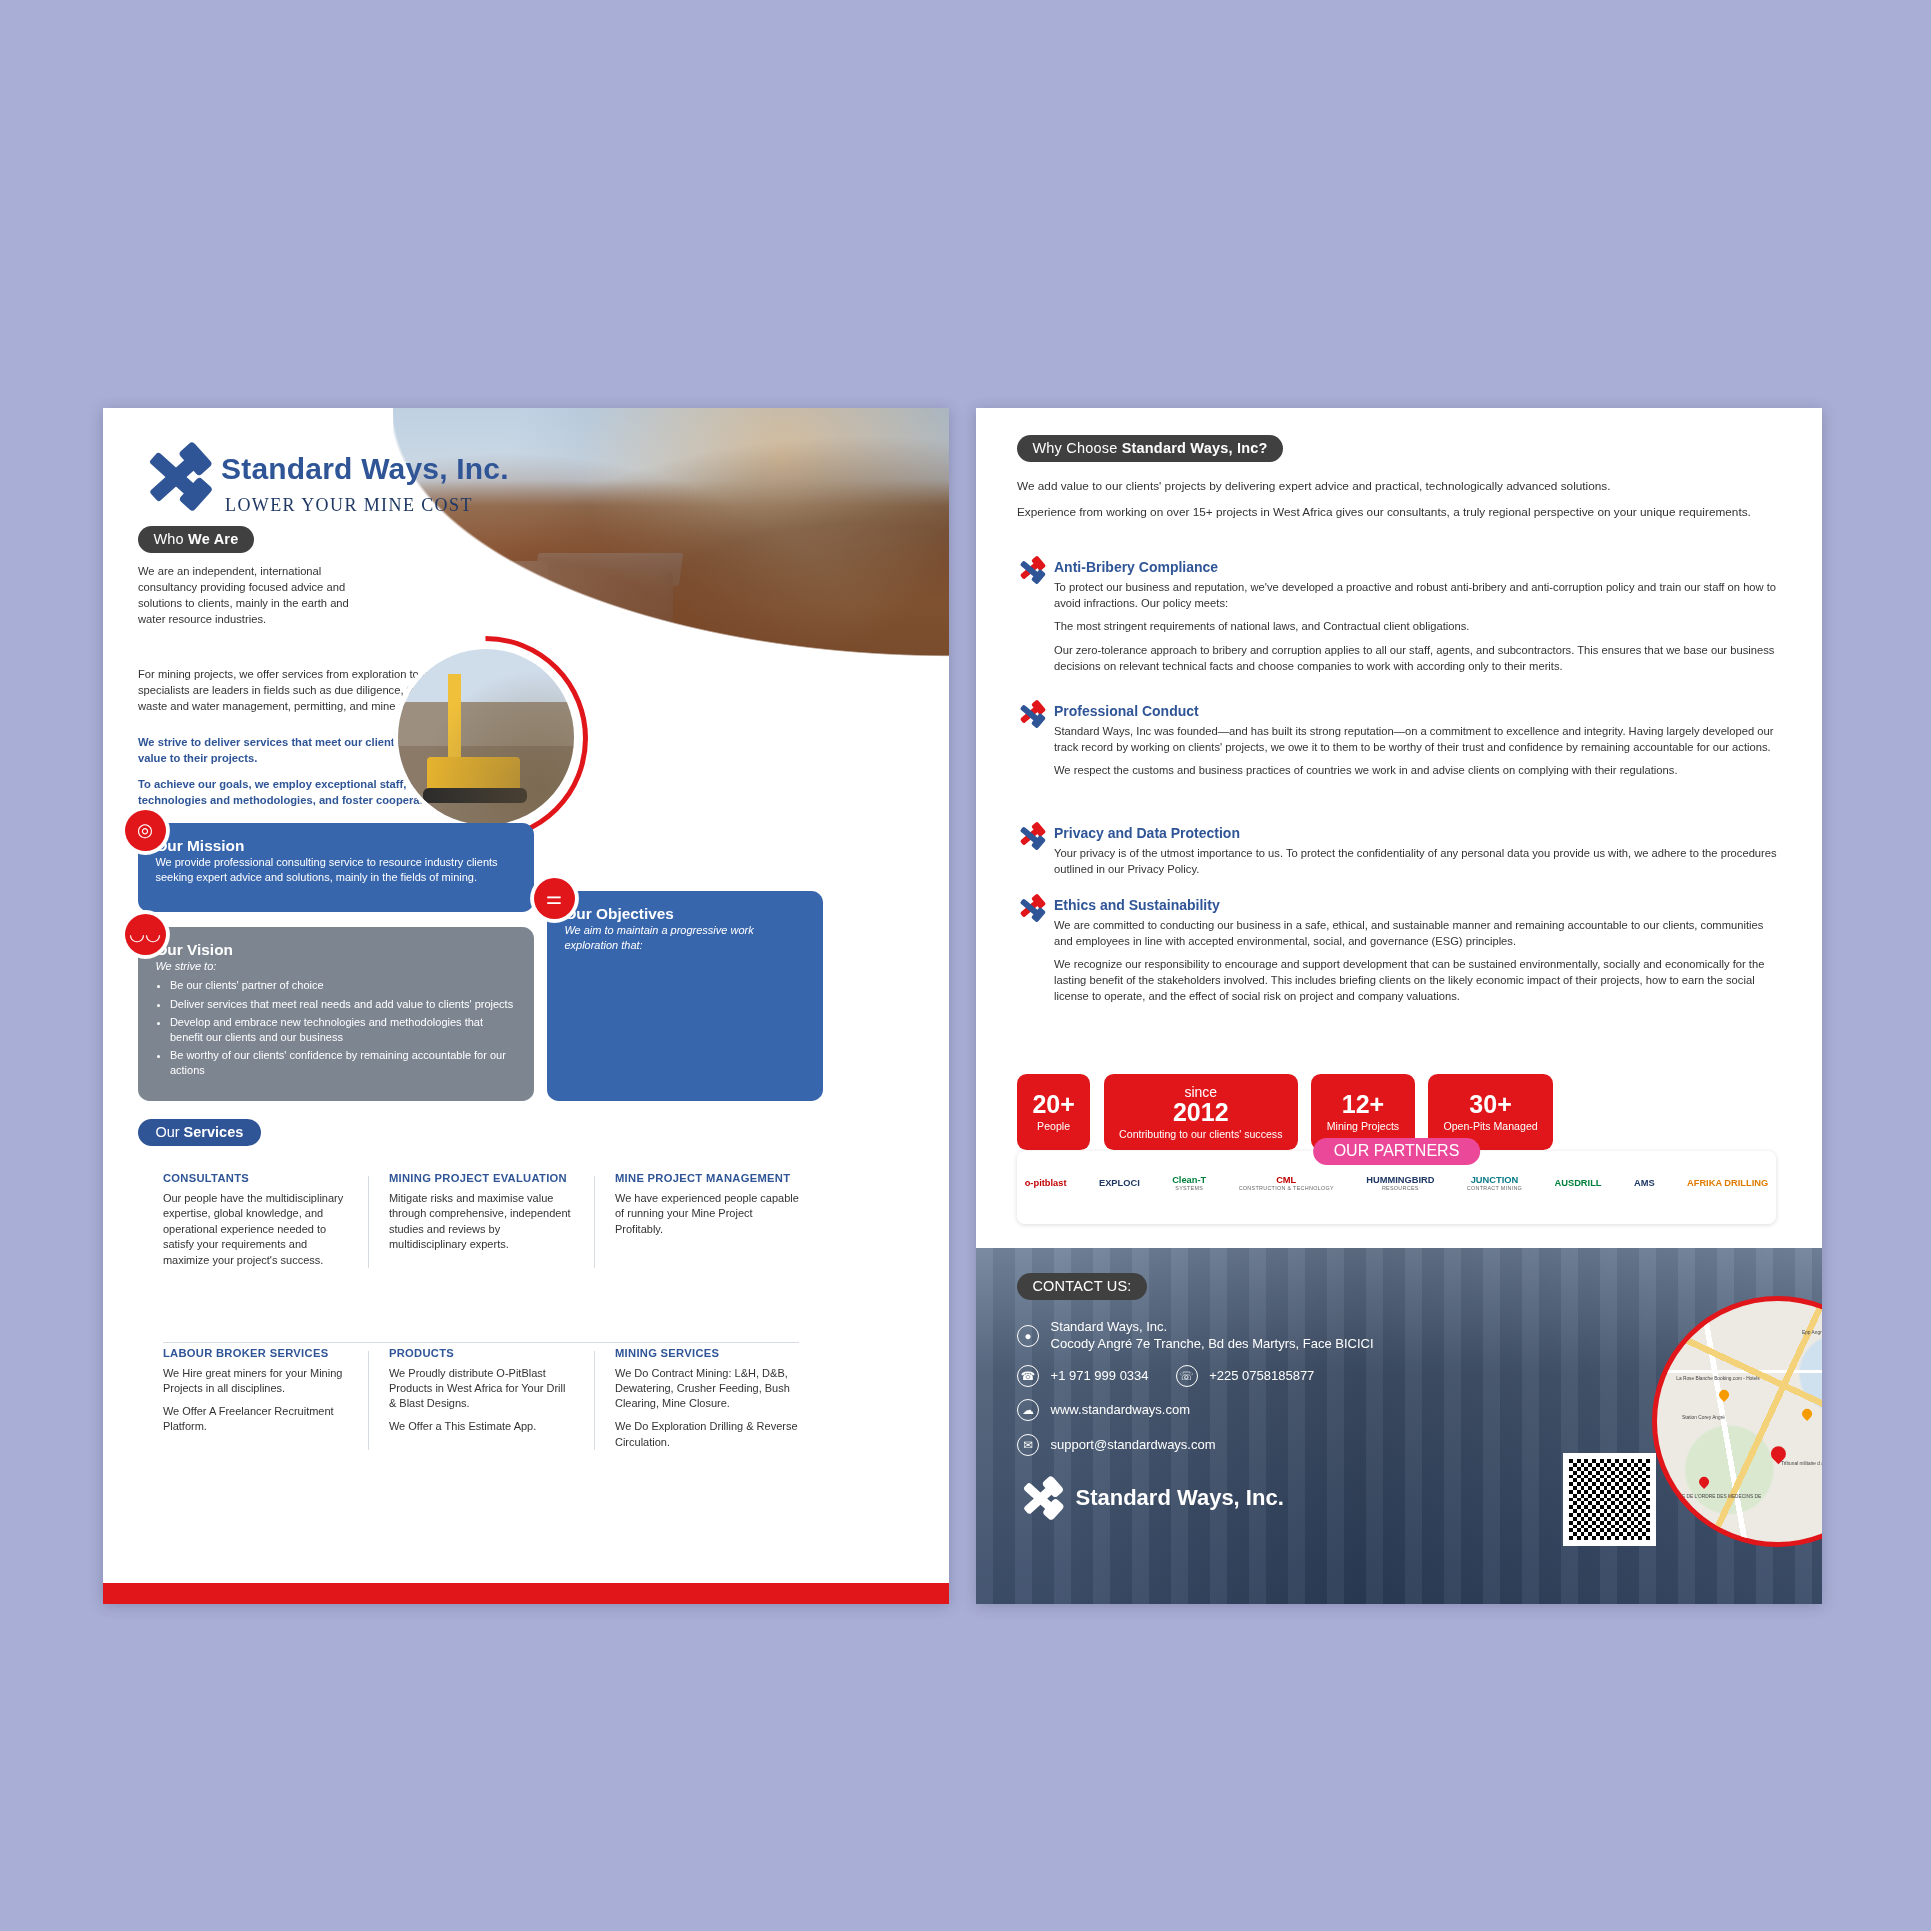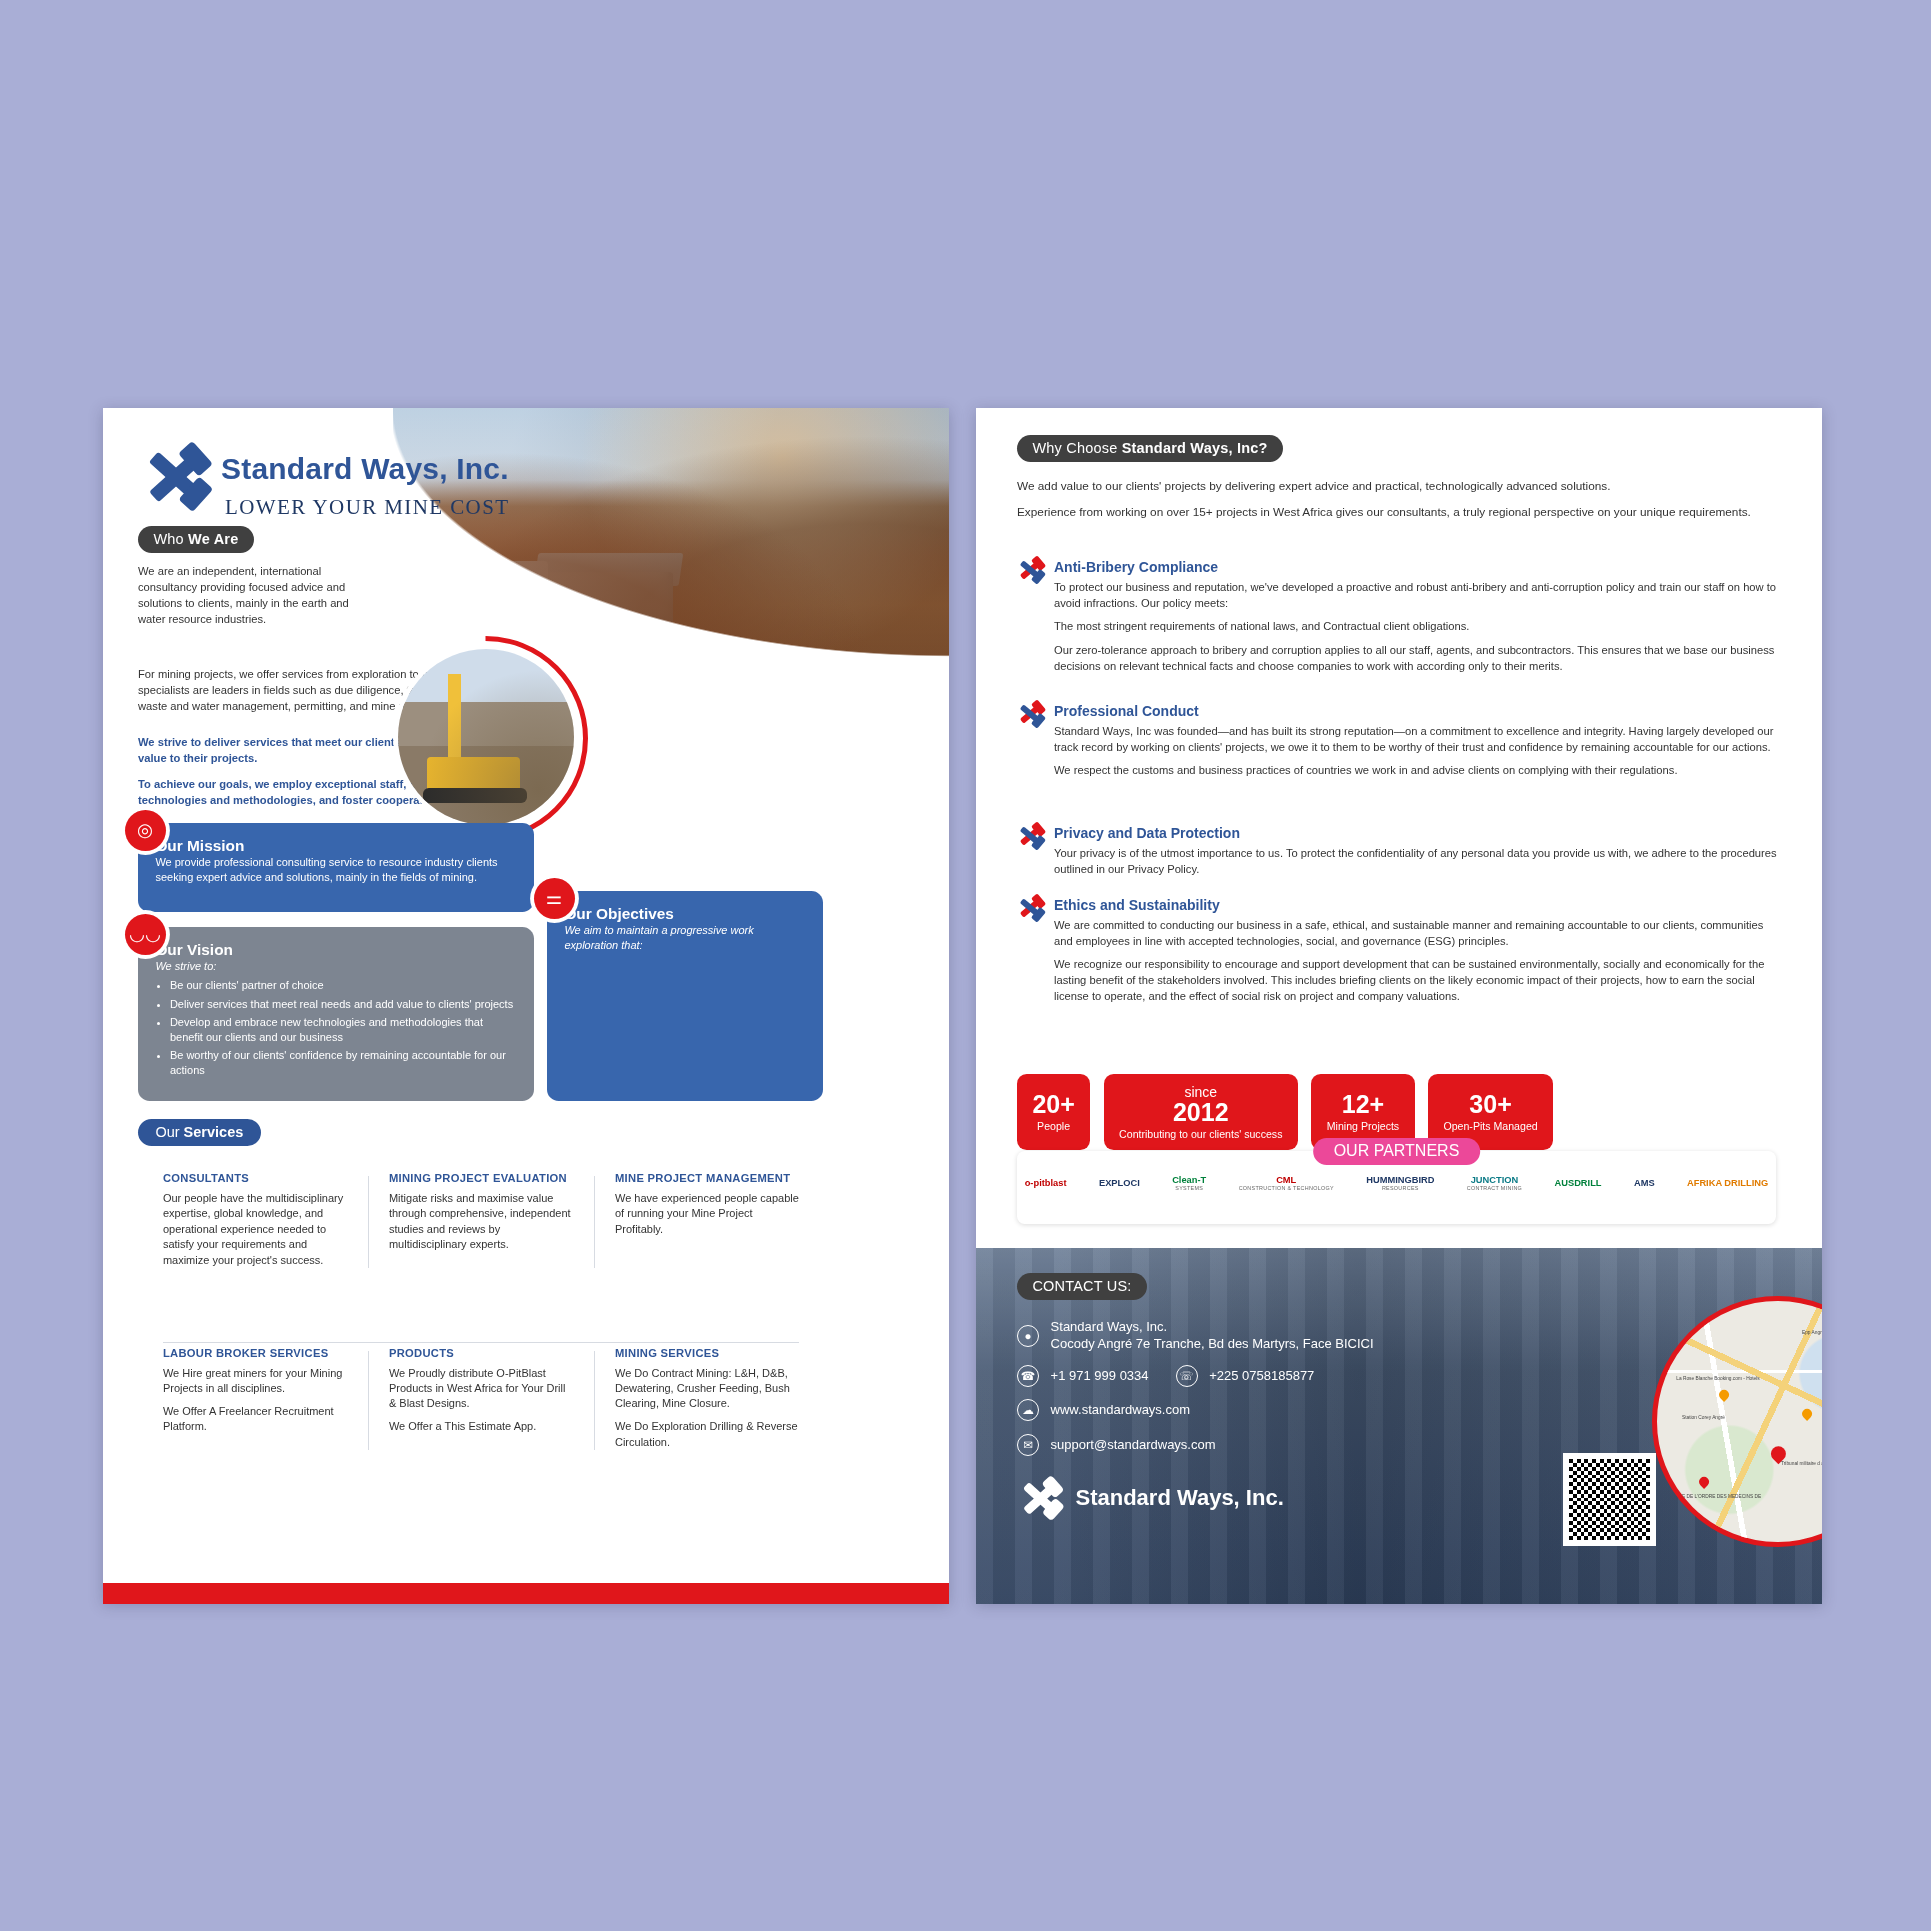--- a/index.html
+++ b/index.html
@@ -58,21 +58,21 @@
     transform:rotate(-4deg);
   }
 
   .logo-wrap { position:absolute; left:35px; top:27px; width:241px; }
   .logo-marks { position:absolute; left:0; top:3.9px; width:75px; height:75px; }
   .hammer { position:absolute; width:60px; height:13.5px; border-radius:2.9px; background:#2f5597; left:7.7px; top:31px; }
   .hammer:before{ content:""; position:absolute; right:-5.8px; top:-8.7px; width:19.3px; height:31px; background:#2f5597; border-radius:3.9px; }
   .h1 { transform:rotate(-42deg); }
   .h2 { transform:rotate(42deg); }
   .brand-name { position:absolute; left:83px; top:17.4px; font-size:30px; font-weight:bold; color:#2f5597; letter-spacing:0.2px; white-space:nowrap; }
-  .brand-tag { position:absolute; left:87px; top:60px; font-family:"Liberation Serif", serif; font-size:21px; color:#1f3864; letter-spacing:1.4px; white-space:nowrap; }
+  .brand-tag { position:absolute; left:87px; top:60px; font-family:"Liberation Serif", serif; font-size:18px; color:#1f3864; letter-spacing:1.4px; white-space:nowrap; }
 
   .tag-red {
     display:inline-block; background:#404040; color:#fff;
     border-radius:13.5px; padding:4.8px 15.4px 5.8px; font-size:14.5px; letter-spacing:0.2px;
   }
   .tag-blue {
     display:inline-block; background:#2f5597; color:#fff;
     border-radius:13.5px; padding:4.8px 17.4px 5.8px; font-size:14.5px;
   }
 
@@ -412,21 +412,21 @@
       </div>
     </div>
 
     <div class="sec" style="top:489px;">
       <div class="sec-ico">
           <div class="hm" style="transform:rotate(-40deg)"></div>
           <div class="hm b" style="transform:rotate(40deg)"></div>
         </div>
       <h3>Ethics and Sustainability</h3>
       <div class="txt">
-        <p>We are committed to conducting our business in a safe, ethical, and sustainable manner and remaining accountable to our clients, communities and employees in line with accepted technologies, social, and governance (ESG) principles.</p>
+        <p>We are committed to conducting our business in a safe, ethical, and sustainable manner and remaining accountable to our clients, communities and employees in line with accepted environmental, social, and governance (ESG) principles.</p>
         <p>We recognize our responsibility to encourage and support development that can be sustained environmentally, socially and economically for the lasting benefit of the stakeholders involved. This includes briefing clients on the likely economic impact of their projects, how to earn the social license to operate, and the effect of social risk on project and company valuations.</p>
       </div>
     </div>
 
     <div class="stats">
       <div class="stat">
         <span class="big">20+</span>
         <span class="sml">People</span>
       </div>
       <div class="stat">

